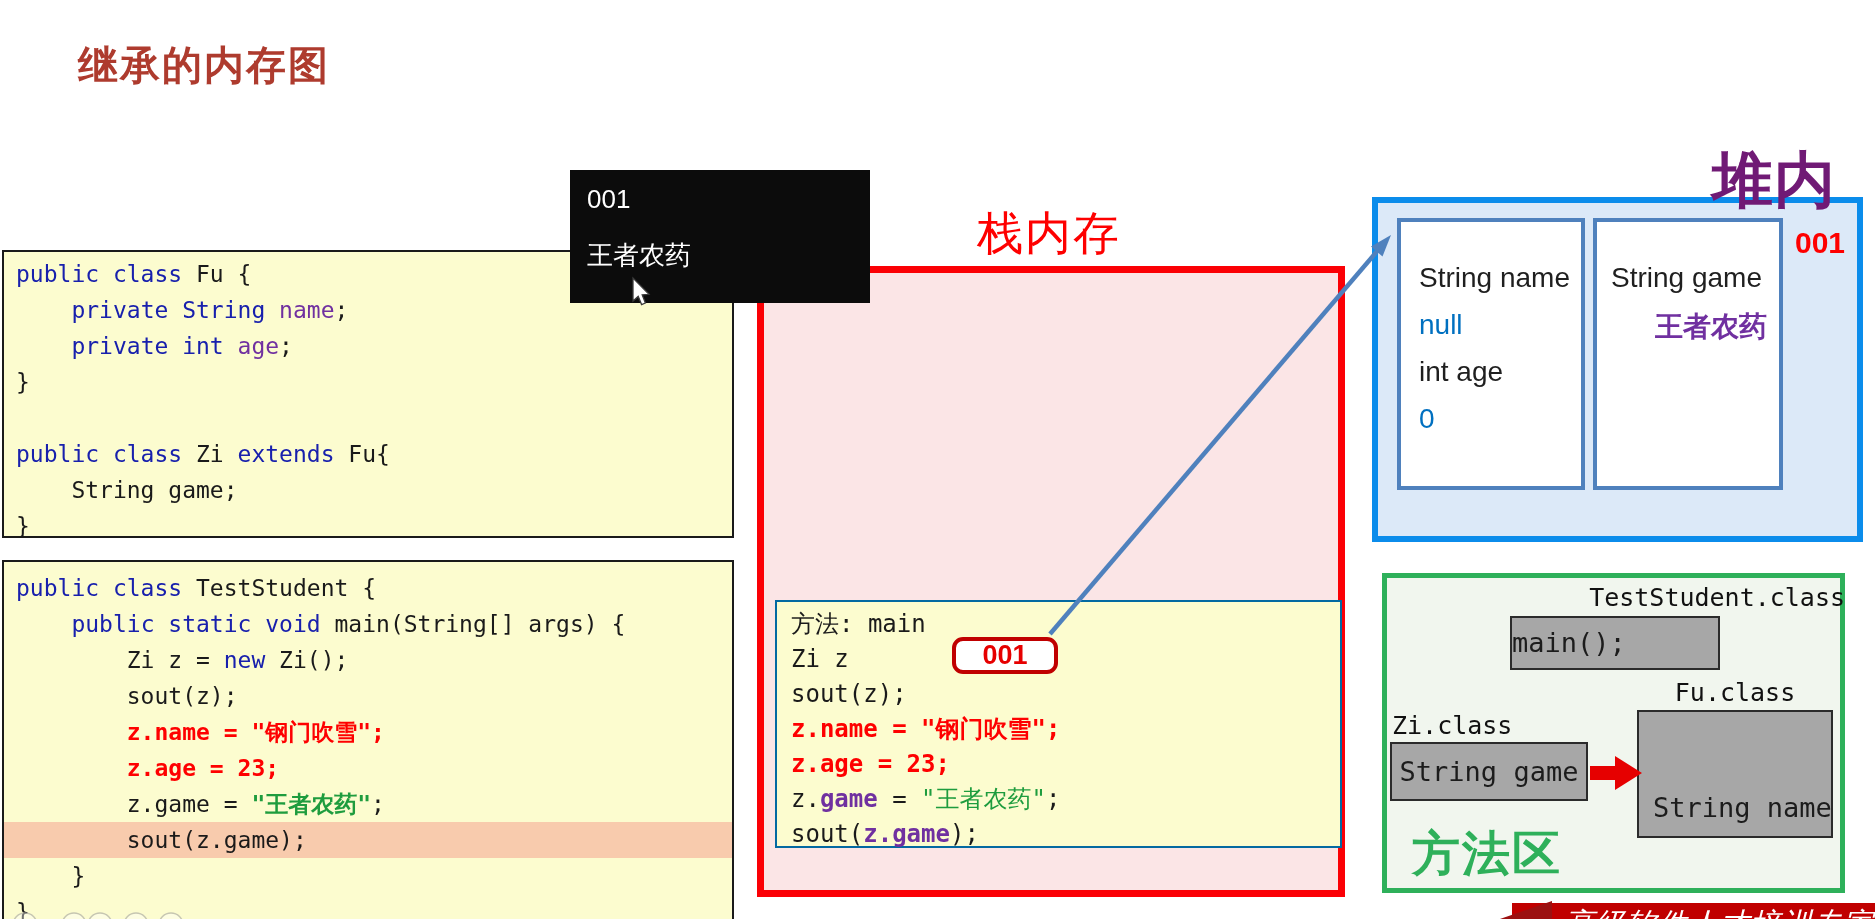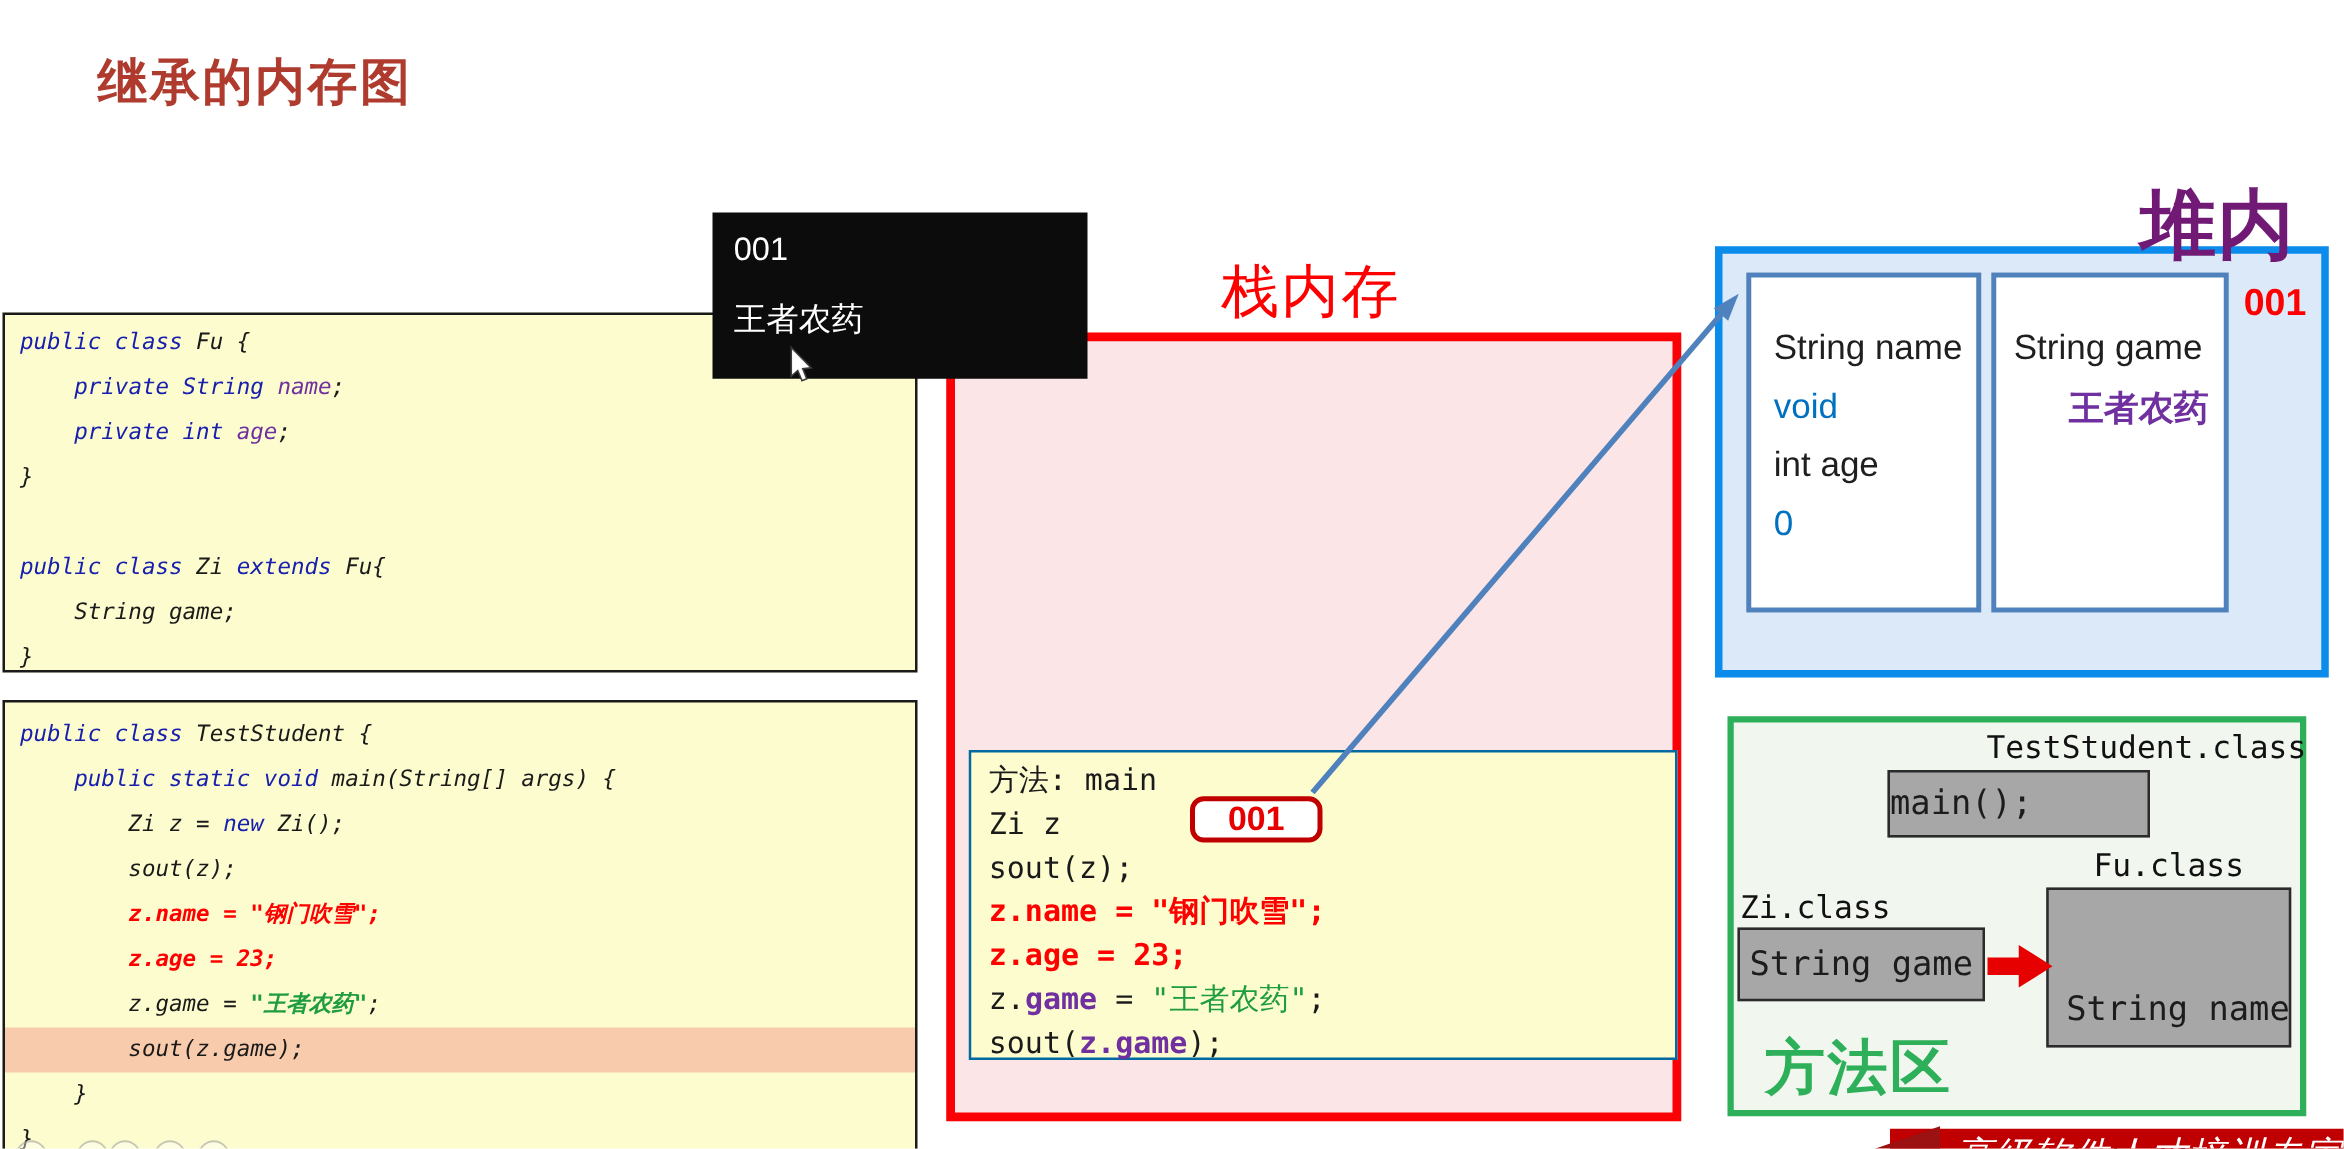--- a/index.html
+++ b/index.html
@@ -5,21 +5,21 @@
   html,body{margin:0;padding:0;background:#ffffff;}
   #screen{position:relative;width:1875px;height:919px;overflow:hidden;background:#ffffff;
           font-family:"Liberation Sans", sans-serif;padding-left:11px;}
 
   
   .page-title{position:absolute;left:78px;top:38px;font-size:40px;font-weight:bold;
               color:#ae3b2e;letter-spacing:2px;}
 
   
   .codebox{position:absolute;background:#fcfccf;border:2px solid #1a1a1a;box-sizing:border-box;
-           font-family:"DejaVu Sans Mono", monospace;font-size:18px;white-space:pre;z-index:10;font-style:italic;}
+           font-family:"DejaVu Sans Mono", monospace;font-size:23px;white-space:pre;z-index:10;}
   #code-fu{left:2px;top:250px;width:732px;height:288px;padding-top:4px;}
   #code-test{left:2px;top:560px;width:732px;height:382px;padding-top:8px;}
   .code-line{height:36px;line-height:36px;padding-left:12px;}
   .code-line.hl{background:#f8cbad;}
 
   .tk-kw{color:#1820ad;}
   .tk-pl{color:#1a1a1a;}
   .tk-red{color:#fe0000;font-weight:bold;}
   .tk-pur{color:#7030a0;}
   .tk-purb{color:#7030a0;font-weight:bold;}
@@ -102,21 +102,21 @@
   <div class="stack-label">栈内存</div>
   <div class="stack-box"></div>
   <div class="stack-frame"><div class="code-line"><span class="tk-pl">方法: main</span></div><div class="code-line"><span class="tk-pl">Zi z</span></div><div class="code-line"><span class="tk-pl">sout(z);</span></div><div class="code-line"><span class="tk-red">z.name = "钢门吹雪";</span></div><div class="code-line"><span class="tk-red">z.age = 23;</span></div><div class="code-line"><span class="tk-pl">z.</span><span class="tk-purb">game</span><span class="tk-pl"> = </span><span class="tk-grn">"王者农药"</span><span class="tk-pl">;</span></div><div class="code-line"><span class="tk-pl">sout(</span><span class="tk-purb">z.game</span><span class="tk-pl">);</span></div></div>
   <div class="addr-badge">001</div>
 
   <div class="heap-label">堆内存</div>
   <div class="heap-box"></div>
   <div class="heap-addr">001</div>
   <div id="heap-cell-fu" class="heap-cell">
     <div class="fld">String name</div>
-    <div class="val">void</div>
+    <div class="val">null</div>
     <div class="fld">int age</div>
     <div class="val">0</div>
   </div>
   <div id="heap-cell-zi" class="heap-cell">
     <div class="fld">String game</div>
     <div class="val-right">王者农药</div>
   </div>
 
   <div class="method-box"></div>
   <div id="lbl-teststudent" class="mono-label">TestStudent.class</div>

